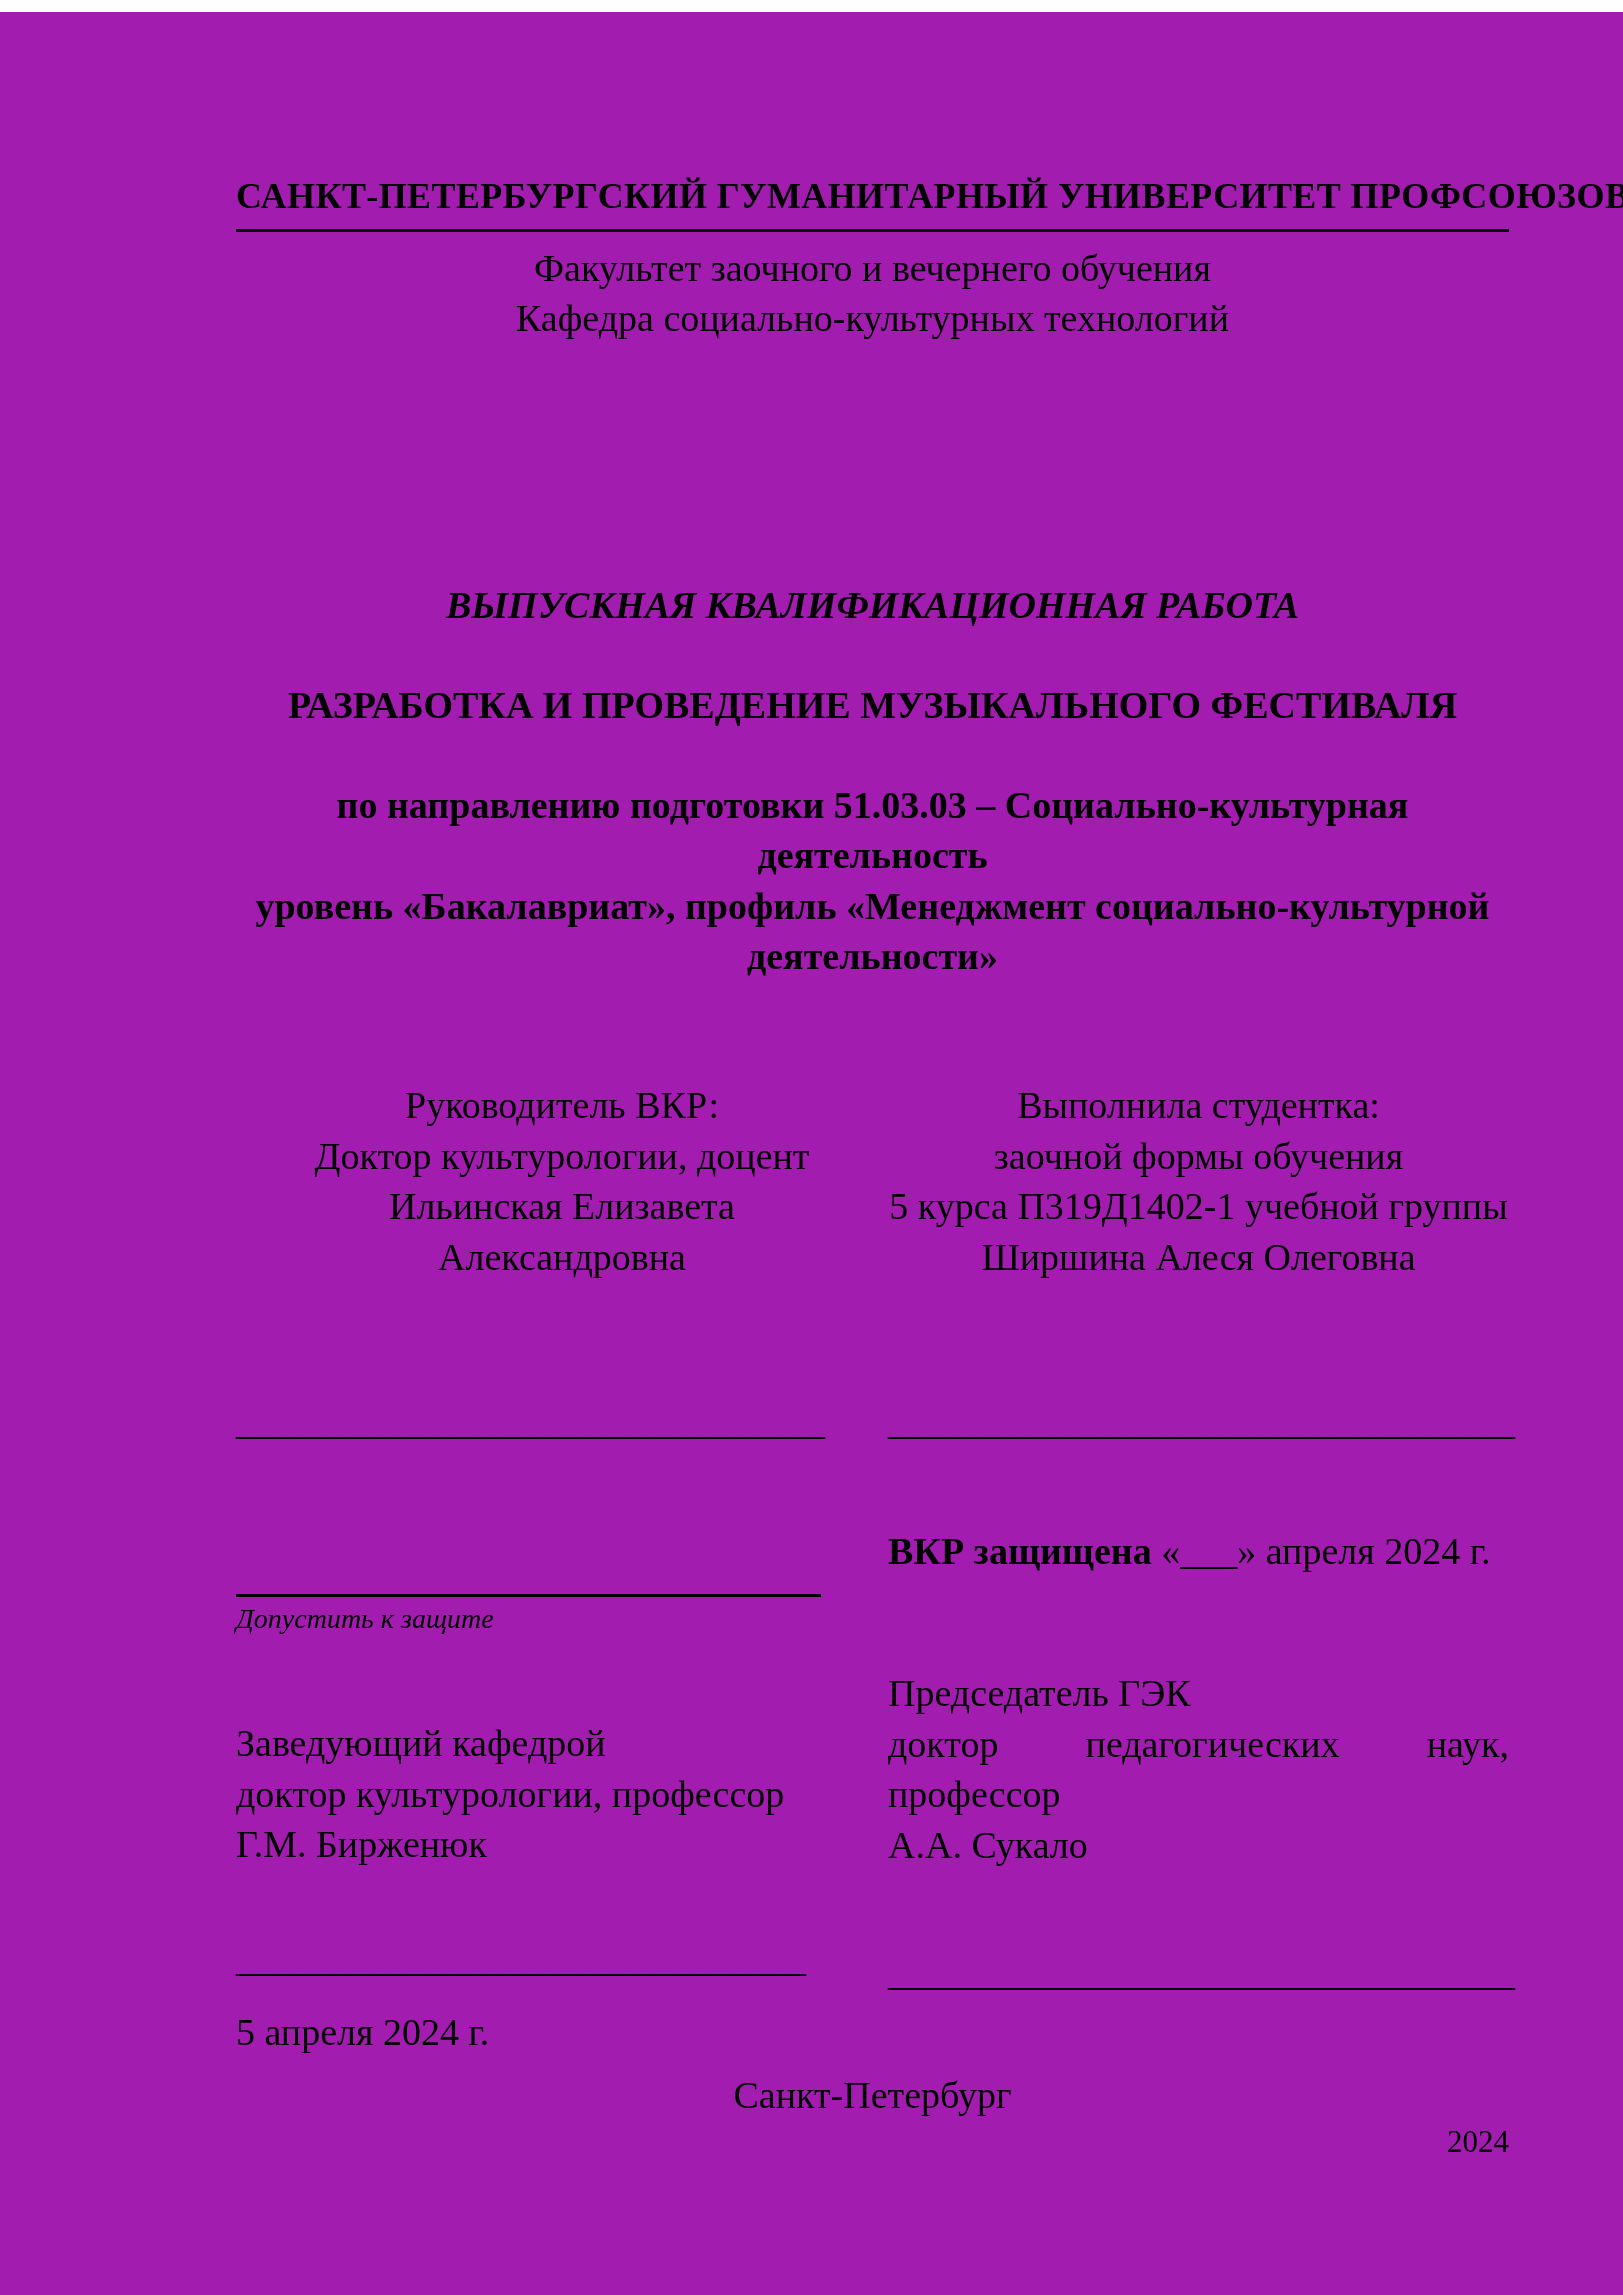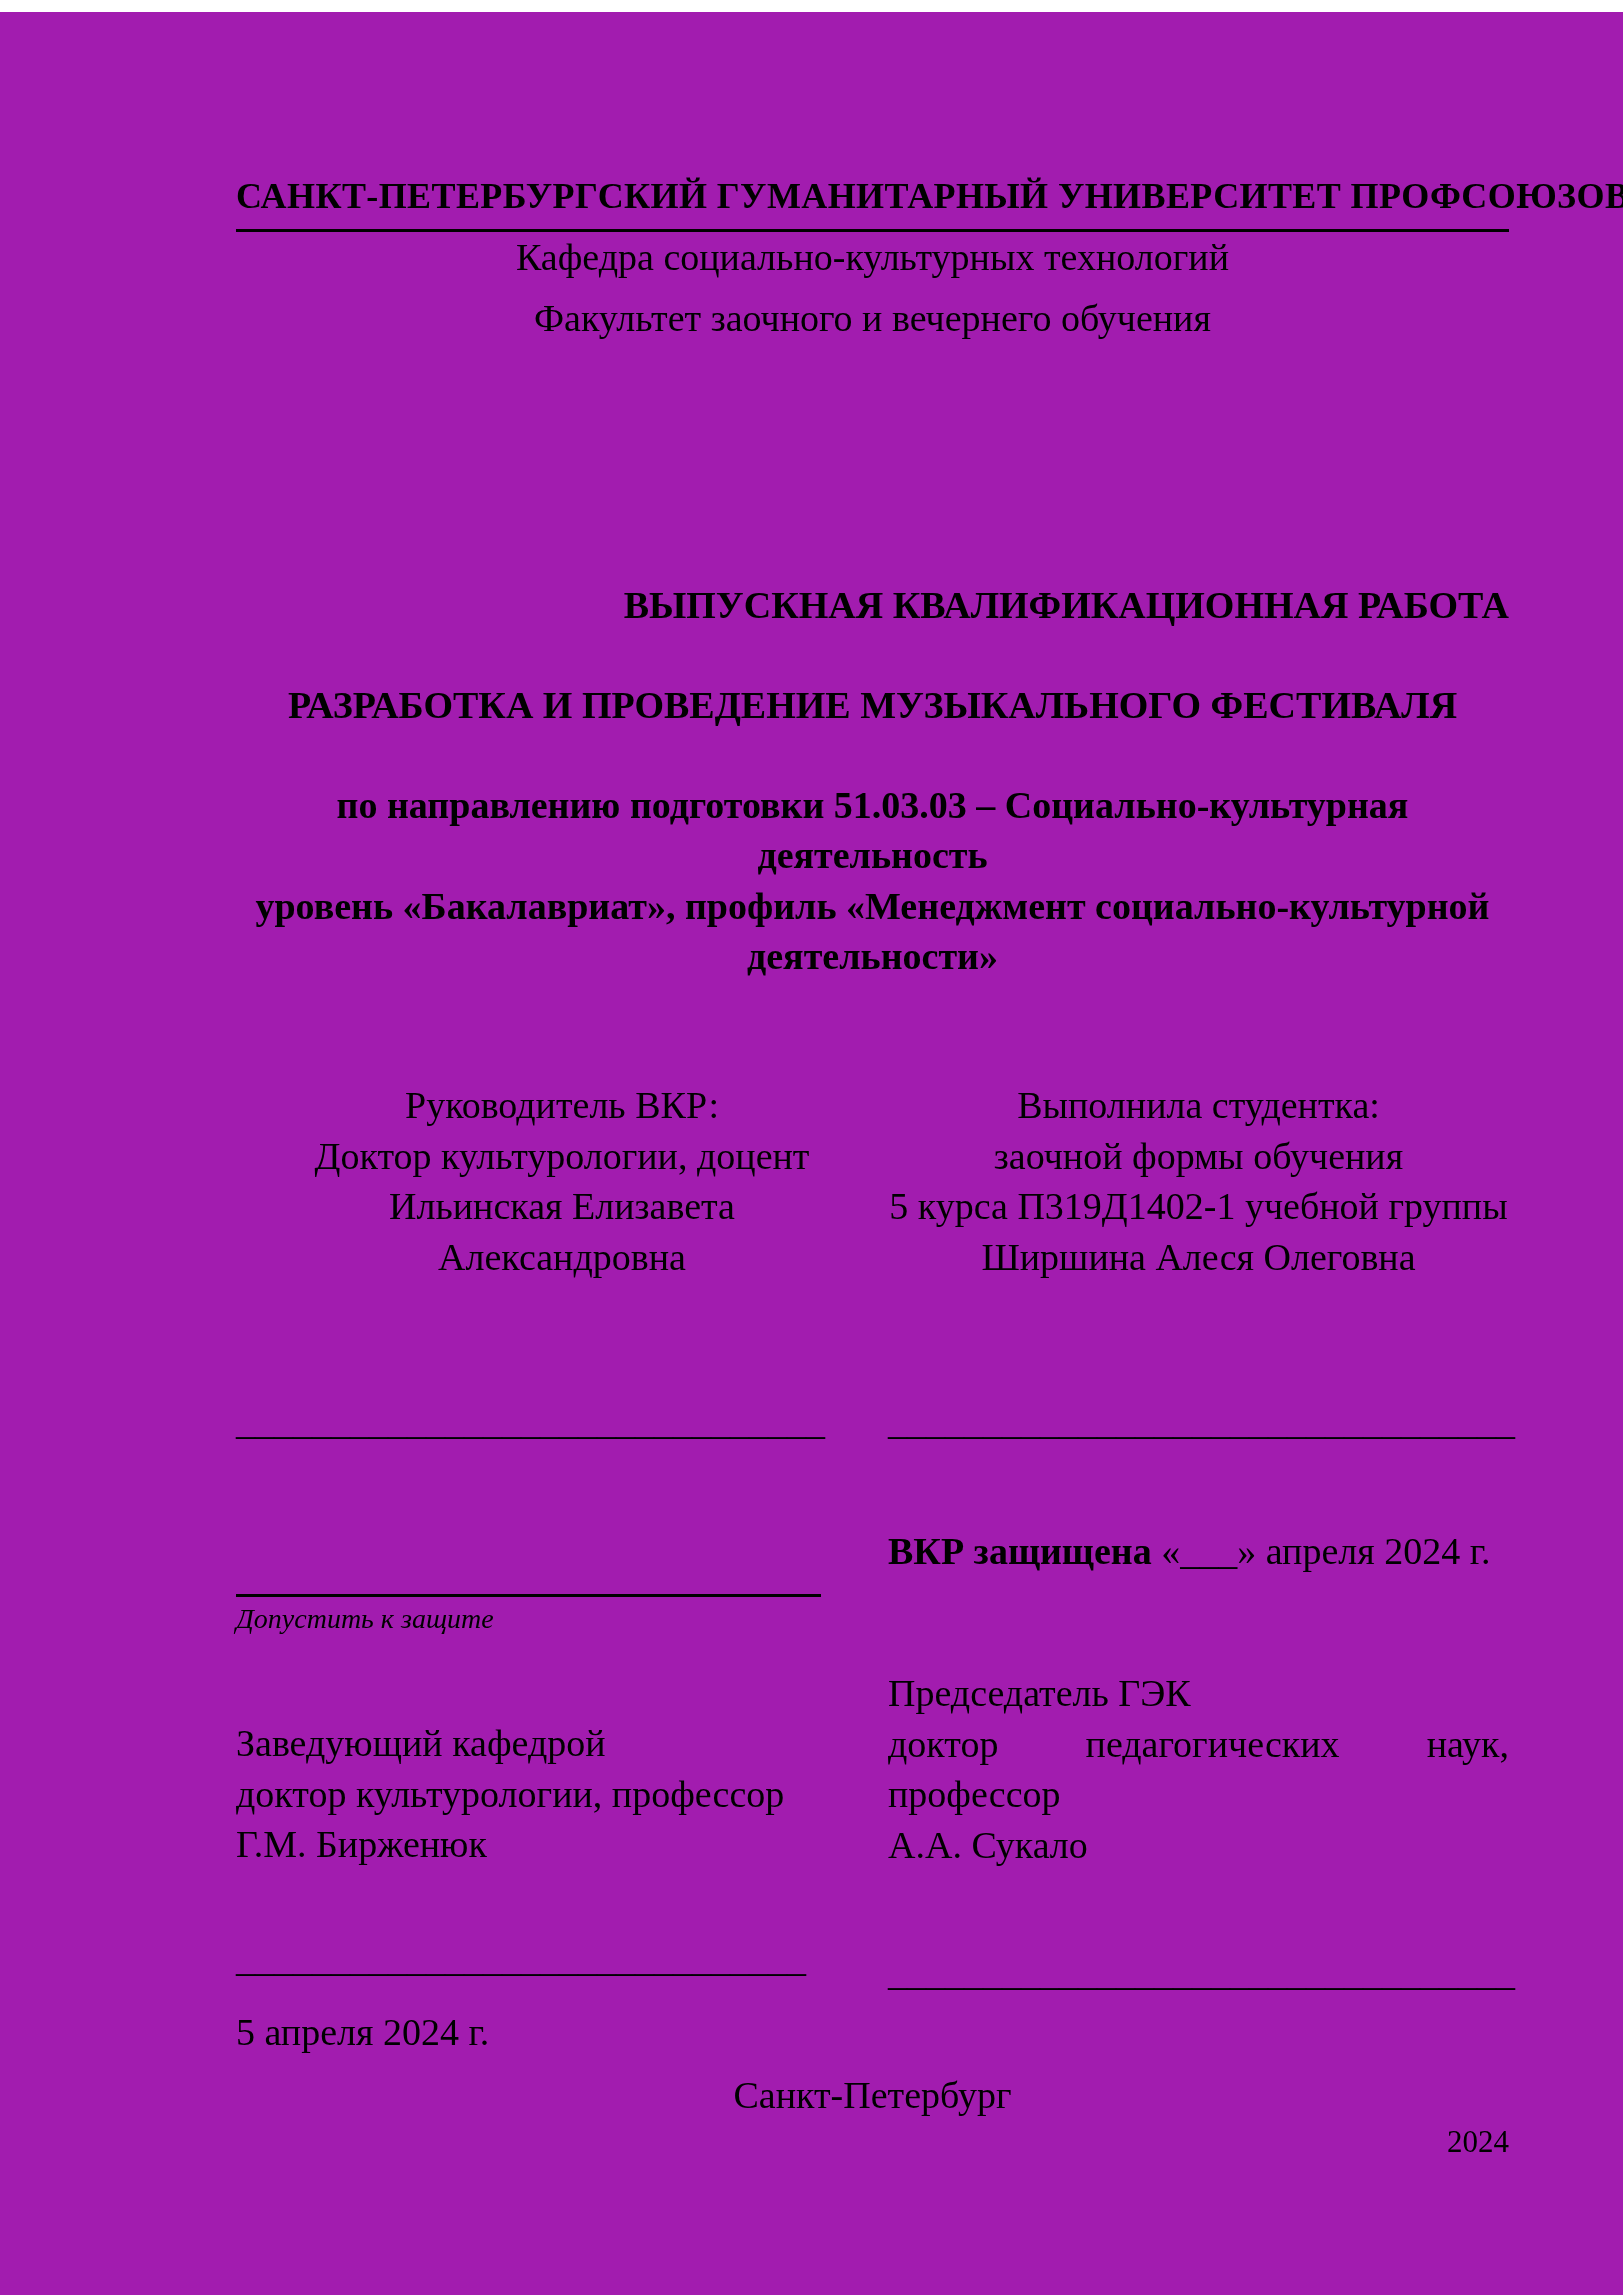--- a/index.html
+++ b/index.html
@@ -29,21 +29,21 @@
     white-space: nowrap;
     letter-spacing: 0.4px;
     padding-bottom: 7.9px;
     border-bottom: 3.1px solid #000;
   }
   .hsub { text-align: center; }
   .faculty { margin-top: 11px; }
 
   
   .title-block { margin-top: 236px; }
-  .work-type   { font-weight: bold; text-align: right; }
+  .work-type   { font-weight: bold; text-align: center; font-style: italic; }
   .work-name   { font-weight: bold; text-align: center; margin-top: 50px; }
   .program     { margin-top: 49px; text-align: center; font-weight: bold; }
 
   
   .row   { display: flex; }
   .col-l { width: 652px; flex-shrink: 0; }
   .col-r { flex: 1; }
 
   .info-row  { margin-top: 98px; text-align: center; }
   .sig-row-1 { margin-top: 114px; }
@@ -67,22 +67,22 @@
   .city-line { text-align: center; margin-top: 12.6px; }
   .year-line { text-align: right; font-size: 31px; }
 </style>
 </head>
 <body>
 
 <div class="page">
 
   <header>
     <div class="uni-name">САНКТ-ПЕТЕРБУРГСКИЙ ГУМАНИТАРНЫЙ УНИВЕРСИТЕТ ПРОФСОЮЗОВ</div>
+    <div class="hsub faculty">Факультет заочного и вечернего обучения</div>
     <div class="hsub">Кафедра социально-культурных технологий</div>
-    <div class="hsub faculty">Факультет заочного и вечернего обучения</div>
   </header>
 
   <section class="title-block">
     <div class="work-type">ВЫПУСКНАЯ КВАЛИФИКАЦИОННАЯ РАБОТА</div>
     <div class="work-name">РАЗРАБОТКА И ПРОВЕДЕНИЕ МУЗЫКАЛЬНОГО ФЕСТИВАЛЯ</div>
     <div class="program">
       <div>по направлению подготовки 51.03.03 – Социально-культурная деятельность</div>
       <div>уровень «Бакалавриат», профиль «Менеджмент социально-культурной</div>
       <div>деятельности»</div>
     </div>

